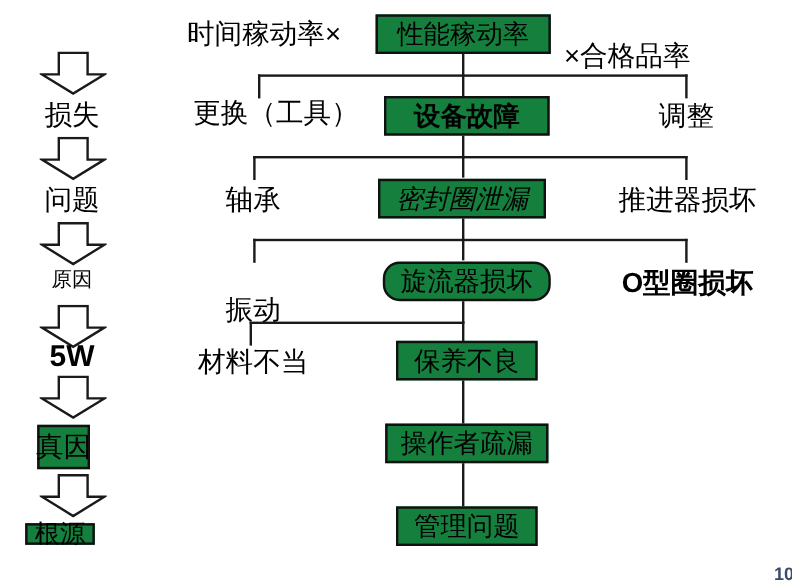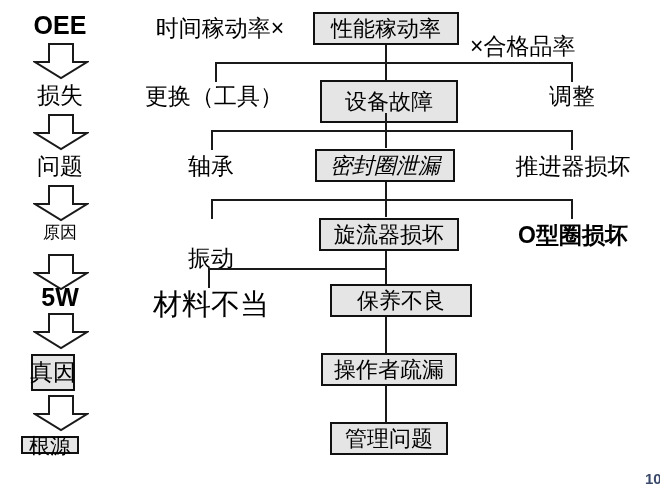--- a/index.html
+++ b/index.html
@@ -19,21 +19,21 @@
     font-size:21px;
     font-weight:400;
     text-align:center;
   }
   .lbl.bold{font-weight:bold;}
 
   
   .boxed{
     position:absolute;
     border:2px solid #111;
-    background:#e5e5e5;
+    background:#15803d;
     color:#000;
     display:flex;align-items:center;justify-content:center;
     white-space:nowrap;
     font-size:21px;
     line-height:1;
     box-sizing:border-box;
   }
 
   
   .vline{position:absolute;background:#1a1a1a;width:2px;}
@@ -50,21 +50,20 @@
     color:#3b4a6b;
     font-weight:bold;
     font-family:"Liberation Sans",sans-serif;
   }
 </style>
 </head>
 <body>
 
 <div id="stage">
 
-  <div class="lbl bold" style="left:0px;top:13px;width:120px;font-size:25px;">OEE</div>
 
   <div class="dnarrow" style="left:33px;top:43px;">
     <svg width="56" height="37" viewBox="0 0 56 37">
       <polygon points="16,1 40,1 40,19 54,19 28,35 2,19 16,19" fill="#ffffff" stroke="#1a1a1a" stroke-width="2" stroke-linejoin="miter"></polygon>
     </svg>
   </div>
 
   <div class="lbl" style="left:6px;top:84px;width:108px;font-size:23px;">损失</div>
 
   <div class="dnarrow" style="left:33px;top:114px;">
@@ -112,23 +111,23 @@
   <div class="boxed" style="left:313px;top:12px;width:146px;height:33px;font-size:22px;">性能稼动率</div>
 
   <div class="lbl" style="left:470px;top:17px;width:150px;font-size:23px;text-align:left;margin-top:18px;">×合格品率</div>
 
   <div class="vline" style="left:385px;top:45px;height:18px;"></div>
   <div class="hline" style="left:215px;top:62px;width:358px;"></div>
   <div class="vline" style="left:215px;top:62px;height:20px;"></div>
   <div class="vline" style="left:385px;top:62px;height:18px;"></div>
   <div class="vline" style="left:571px;top:62px;height:20px;"></div>
 
-  <div class="lbl" style="left:128px;top:85px;width:172px;font-size:23px;">更换（工具）</div>
+  <div class="lbl" style="left:144px;top:85px;width:172px;font-size:23px;font-family:Liberation Mono, monospace;">更换（工具）</div>
 
-  <div class="boxed" style="left:320px;top:80px;width:138px;height:43px;font-size:22px;">设备故障</div>
+  <div class="boxed" style="left:320px;top:80px;width:138px;height:33px;font-size:22px;font-weight:bold;">设备故障</div>
 
   <div class="lbl" style="left:524px;top:85px;width:96px;font-size:23px;">调整</div>
 
   <div class="vline" style="left:385px;top:113px;height:18px;"></div>
   <div class="hline" style="left:211px;top:130px;width:362px;"></div>
   <div class="vline" style="left:211px;top:130px;height:20px;"></div>
   <div class="vline" style="left:385px;top:130px;height:18px;"></div>
   <div class="vline" style="left:571px;top:130px;height:20px;"></div>
 
   <div class="lbl" style="left:163px;top:155px;width:96px;font-size:23px;">轴承</div>
@@ -138,32 +137,32 @@
   <div class="lbl" style="left:500px;top:155px;width:146px;font-size:23px;">推进器损坏</div>
 
   <div class="vline" style="left:385px;top:182px;height:18px;"></div>
   <div class="hline" style="left:211px;top:199px;width:362px;"></div>
   <div class="vline" style="left:211px;top:199px;height:20px;"></div>
   <div class="vline" style="left:385px;top:199px;height:18px;"></div>
   <div class="vline" style="left:571px;top:199px;height:20px;"></div>
 
   <div class="lbl" style="left:163px;top:224px;width:96px;font-size:23px;margin-top:23px;">振动</div>
 
-  <div class="boxed" style="left:319px;top:218px;width:140px;height:33px;font-size:22px;">旋流器损坏</div>
+  <div class="boxed" style="left:319px;top:218px;width:140px;height:33px;font-size:22px;border-radius:14px;">旋流器损坏</div>
 
   <div class="lbl bold" style="left:500px;top:224px;width:146px;font-size:23px;">O型圈损坏</div>
 
   <div class="vline" style="left:385px;top:251px;height:18px;"></div>
   <div class="hline" style="left:208px;top:268px;width:179px;"></div>
   <div class="vline" style="left:208px;top:268px;height:20px;"></div>
   <div class="vline" style="left:385px;top:268px;height:18px;"></div>
 
-  <div class="lbl" style="left:140px;top:290px;width:142px;font-size:29px;text-align:center;">材料不当</div>
+  <div class="lbl" style="left:140px;top:290px;width:142px;font-size:23px;text-align:center;">材料不当</div>
 
-  <div class="boxed" style="left:330px;top:284px;width:142px;height:33px;font-size:22px;">保养不良</div>
+  <div class="boxed" style="left:330px;top:284px;width:118px;height:33px;font-size:22px;">保养不良</div>
 
   <div class="vline" style="left:385px;top:317px;height:36px;"></div>
 
   <div class="boxed" style="left:321px;top:353px;width:136px;height:33px;font-size:22px;">操作者疏漏</div>
 
   <div class="vline" style="left:385px;top:386px;height:36px;"></div>
 
   <div class="boxed" style="left:330px;top:422px;width:118px;height:33px;font-size:22px;">管理问题</div>
 
   <div class="pageno" style="left:645px;top:470px;">10</div>

